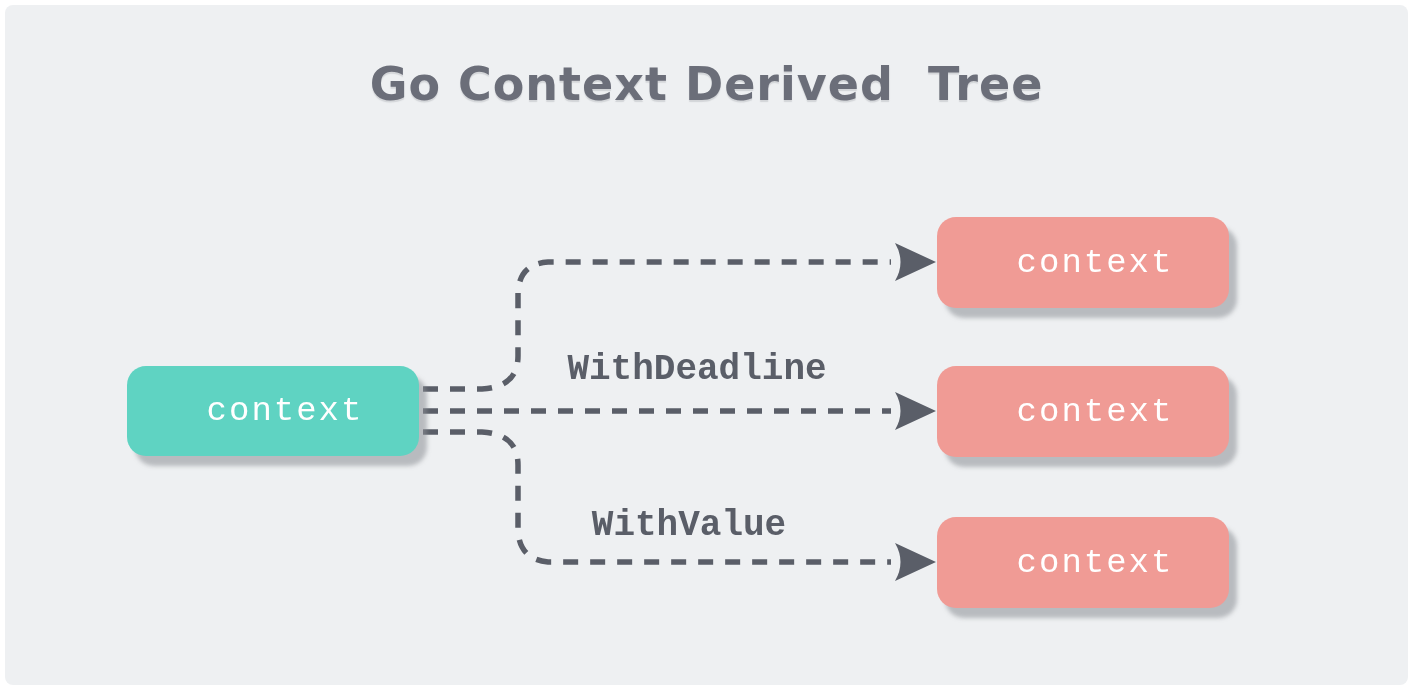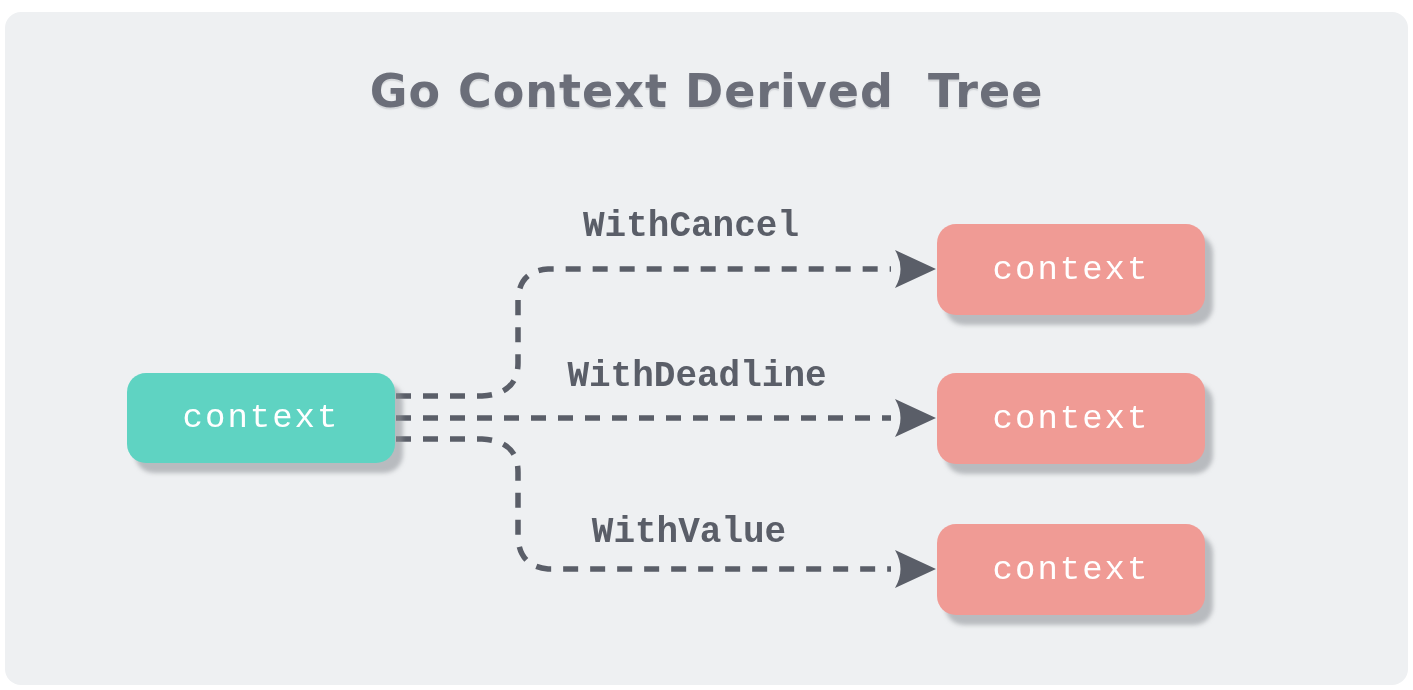--- a/index.html
+++ b/index.html
@@ -6,23 +6,22 @@
     margin: 0; padding: 0;
     width: 1413px; height: 690px;
     background: var(--page, #ffffff);
     font-family: "DejaVu Sans", sans-serif;
     overflow: hidden;
   }
   .canvas {
     position: absolute;
     left: 5px; top: 5px; right: 5px; bottom: 5px;
     background: var(--background, #eef0f2);
-    border-radius: 16px;
+    border-radius: 8px;
     overflow: hidden;
-    margin-top: 7px;
   }
   .title {
     position: absolute;
     top: 52px; left: 0; width: 100%;
     text-align: center;
     font-size: 46px;
     font-weight: bold;
     letter-spacing: 1px;
     color: var(--title_ink, #6b6e79);
     white-space: pre;
@@ -31,20 +30,21 @@
   .node {
     position: absolute;
     display: flex; align-items: center; justify-content: center;
     width: 268px; height: 91px;
     border-radius: 19px;
     font-family: "Liberation Mono", monospace;
     font-size: 34px;
     letter-spacing: 2px;
     color: var(--node_text, #ffffff);
     box-shadow: 8px 10px 4px var(--shadow, rgba(140,144,150,0.55));
+    padding-left: 24px;
   }
   .node.root { left: 122px; top: 361px; height: 90px; background: var(--teal, #5fd3c2); }
   .node.derived { left: 932px; background: var(--pink, #f09b95); }
   .node.d1 { top: 212px; }
   .node.d2 { top: 361px; }
   .node.d3 { top: 512px; }
   .edge-label {
     position: absolute;
     transform: translateX(-50%);
     font-family: "Liberation Mono", monospace;
@@ -89,21 +89,20 @@
 
     <path class="ahead" d="M 890 238 L 931 257 L 890 276 Q 901 257 890 238 Z"></path>
     <path class="ahead" d="M 890 387 L 931 406 L 890 425 Q 901 406 890 387 Z"></path>
     <path class="ahead" d="M 890 538 L 931 557 L 890 576 Q 901 557 890 538 Z"></path>
   </svg>
 
   <div class="node root">
     <span>context</span>
   </div>
 
-  <div class="edge-label lbl-cancel">WithCancel</div>
   <div class="edge-label lbl-deadline">WithDeadline</div>
   <div class="edge-label lbl-value">WithValue</div>
 
   <div class="node derived d1">
     <span>context</span>
   </div>
   <div class="node derived d2">
     <span>context</span>
   </div>
   <div class="node derived d3">

